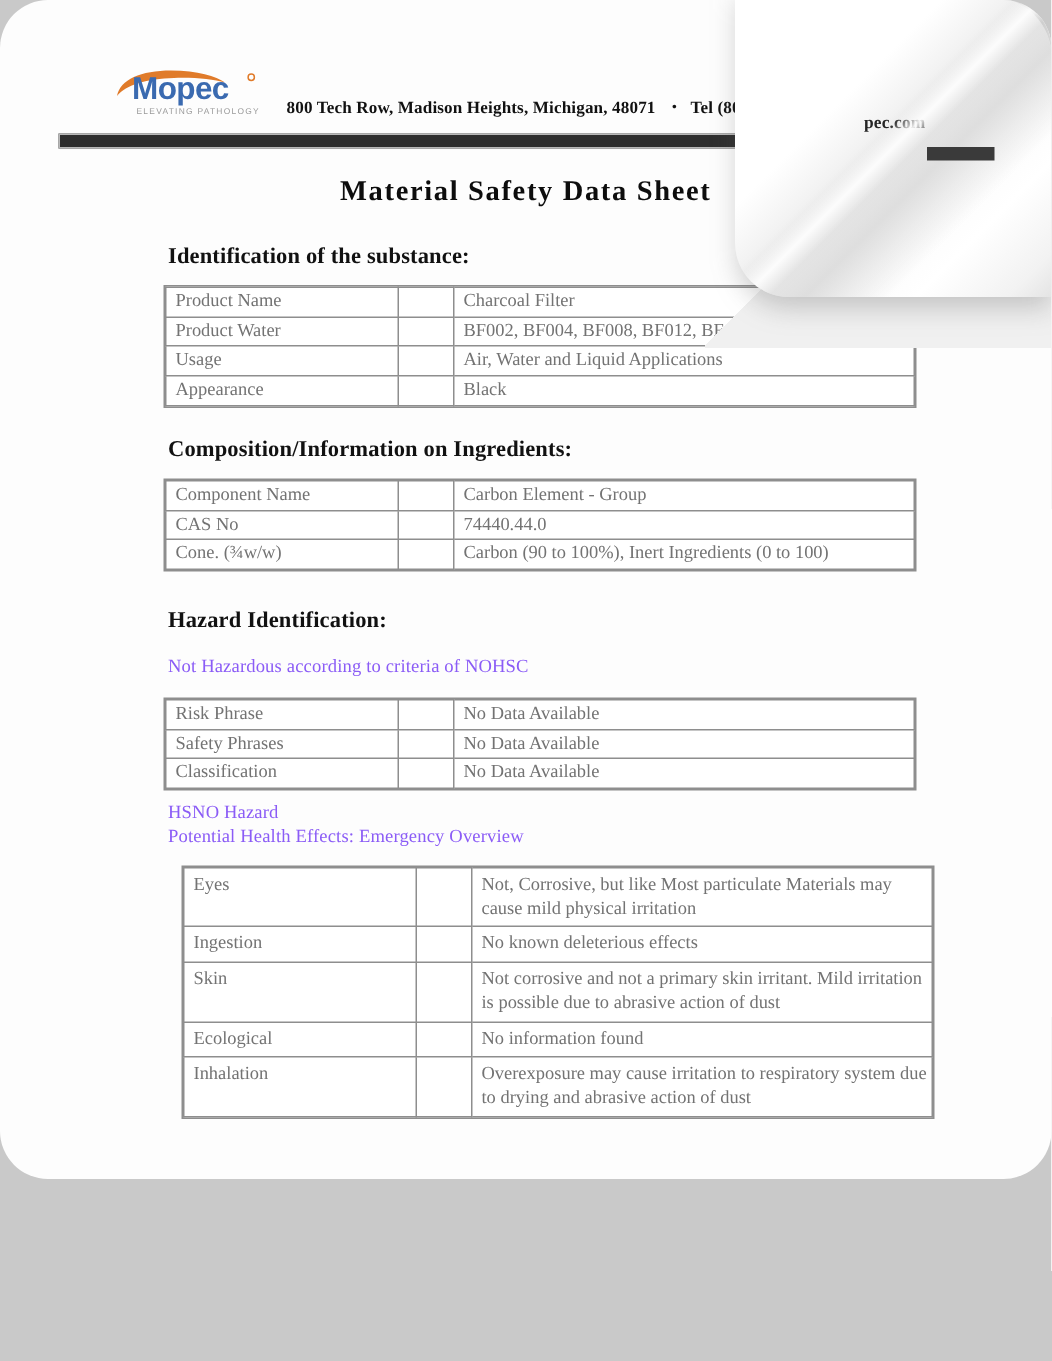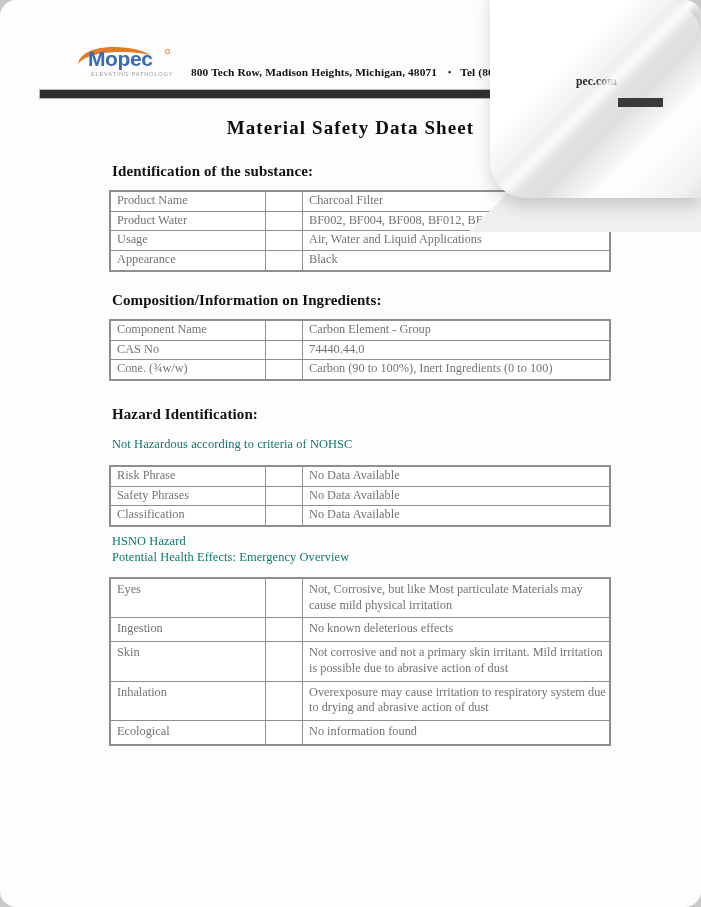--- a/index.html
+++ b/index.html
@@ -21,23 +21,23 @@
     inset: 0;
     background: #c9c9c9;
   }
 
   
   #sheet {
     position: absolute;
     left: 0;
     top: 0;
     width: 701px;
-    height: 907px;
+    height: 786px;
     background: #fdfdfd;
-    border-radius: 16px;
+    border-radius: 32px;
     overflow: hidden;
   }
 
   
   #header-row {
     position: absolute;
     left: 0;
     top: 44px;
     width: 701px;
     height: 44px;
@@ -100,21 +100,21 @@
     left: 112px;
     font-size: 15px;
     font-weight: bold;
     color: #111;
     letter-spacing: 0.1px;
   }
   .plain-line {
     position: absolute;
     left: 112px;
     font-size: 12.4px;
-    color: #0f766e;
+    color: #8b5cf6;
     letter-spacing: 0.1px;
   }
 
   
   .msds-table {
     position: absolute;
     left: 110px;
     width: 478px;
     border-collapse: collapse;
     table-layout: fixed;
@@ -337,46 +337,46 @@
         <td class="c-label">Classification</td>
         <td class="c-gap"></td>
         <td class="c-value">No Data Available</td>
       </tr>
     </tbody>
   </table>
 
   <div class="plain-line" style="top:534px;">HSNO Hazard</div>
   <div class="plain-line" style="top:550px;">Potential Health Effects: Emergency Overview</div>
 
-  <table class="msds-table tall" style="top:578px;">
+  <table class="msds-table tall" style="top:578px;margin-left:12px;">
     <tbody>
       <tr>
         <td class="c-label">Eyes</td>
         <td class="c-gap"></td>
         <td class="c-value">Not, Corrosive, but like Most particulate Materials may cause mild physical irritation</td>
       </tr>
       <tr>
         <td class="c-label">Ingestion</td>
         <td class="c-gap"></td>
         <td class="c-value">No known deleterious effects</td>
       </tr>
       <tr>
         <td class="c-label">Skin</td>
         <td class="c-gap"></td>
         <td class="c-value">Not corrosive and not a primary skin irritant. Mild irritation is possible due to abrasive action of dust</td>
       </tr>
       <tr>
+        <td class="c-label">Ecological</td>
+        <td class="c-gap"></td>
+        <td class="c-value">No information found</td>
+      </tr>
+      <tr>
         <td class="c-label">Inhalation</td>
         <td class="c-gap"></td>
         <td class="c-value">Overexposure may cause irritation to respiratory system due to drying and abrasive action of dust</td>
-      </tr>
-      <tr>
-        <td class="c-label">Ecological</td>
-        <td class="c-gap"></td>
-        <td class="c-value">No information found</td>
       </tr>
     </tbody>
   </table>
 
   <div id="curl-wrap">
     <div id="curl-mask"></div>
     <div id="curl-shadow"></div>
     <div id="curl-flap">
       <div id="curl-crease"></div>
       <div id="curl-showthrough">pec.com</div>

